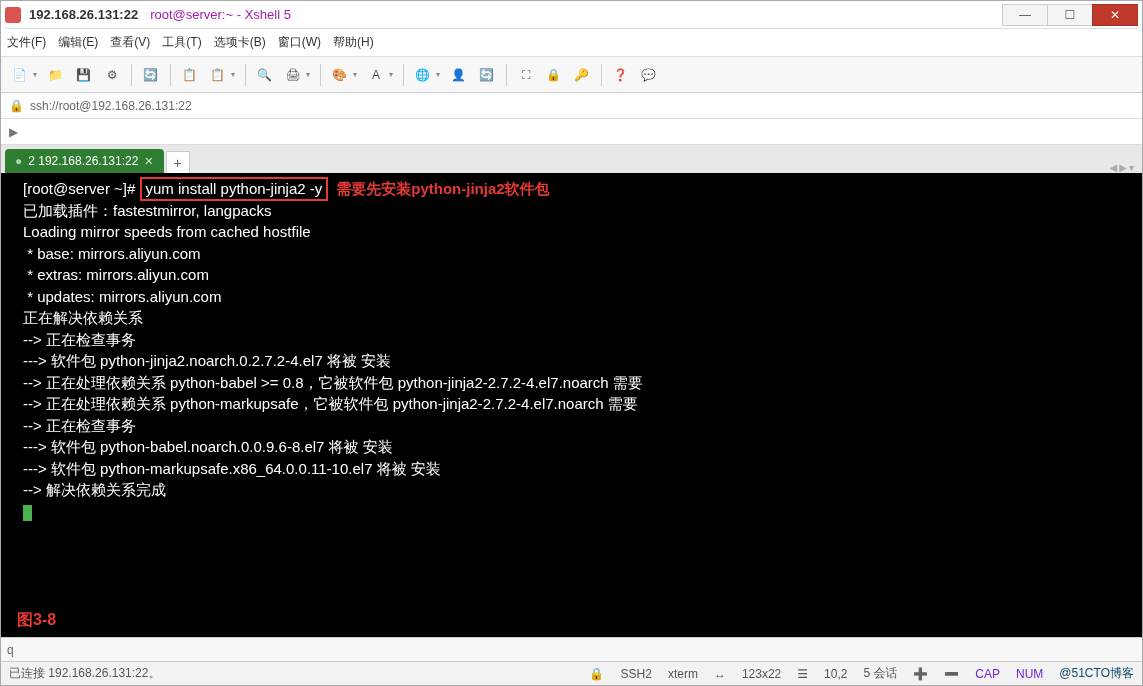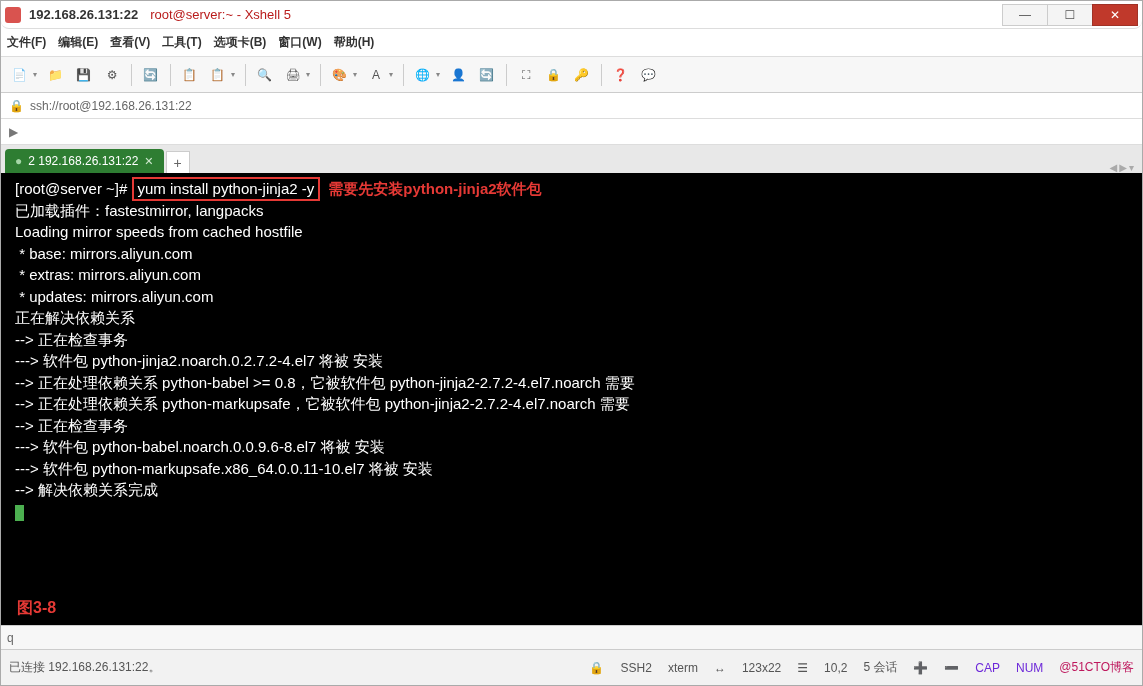--- a/index.html
+++ b/index.html
@@ -7,21 +7,21 @@
 
 .window { border: 1px solid #aaa; width: 1143px; height: 686px; display: flex; flex-direction: column; }
 
 .titlebar { height: 28px; background: #fff; display: flex; align-items: center; padding: 0 4px; border-bottom: 1px solid #ddd; border-radius: 8px; }
 .titlebar .app-icon { width: 16px; height: 16px; background: #d9534f; border-radius: 3px; margin-right: 8px; }
 .titlebar .title-text { font-weight: bold; color: #333; font-size: 13px; }
 .window-controls { margin-left: auto; display: flex; }
 .window-controls .btn { width: 46px; height: 22px; display: flex; align-items: center; justify-content: center; border: 1px solid #ccc; margin-left: -1px; background: #f4f4f4; cursor: pointer; font-size: 12px; color: #555; }
 .window-controls .btn.close { background: #c0392b; color: #fff; border-color: #a03226; }
 
-.menubar { height: 28px; display: flex; align-items: center; padding: 0 6px; gap: 12px; border-bottom: 1px solid #ddd; font-weight: bold; }
+.menubar { height: 28px; display: flex; align-items: center; padding: 0 6px; gap: 12px; border-bottom: 1px solid #ddd; }
 .menubar span { color: #333; cursor: pointer; }
 
 .toolbar { height: 36px; display: flex; align-items: center; padding: 0 6px; gap: 2px; border-bottom: 1px solid #ccc; background: #f7f7f7; }
 .toolbar .tbtn { width: 26px; height: 26px; display: flex; align-items: center; justify-content: center; border: 1px solid transparent; border-radius: 3px; cursor: pointer; color: #555; }
 .toolbar .sep { width: 1px; height: 22px; background: #ccc; margin: 0 4px; }
 .toolbar .drop { font-size: 8px; color: #888; margin-left: -2px; margin-right: 4px; }
 
 .addressbar { height: 26px; display: flex; align-items: center; padding: 0 8px; border-bottom: 1px solid #ddd; color: #666; }
 .addressbar .lock-icon { margin-right: 6px; color: #888; }
 
@@ -29,43 +29,43 @@
 .session-hint .arrow-icon { margin-right: 6px; }
 
 .tabbar { height: 28px; background: #e8e8e8; display: flex; align-items: flex-end; padding: 0 4px; position: relative; }
 .tabbar .tab { height: 24px; background: #2e7d32; color: #fff; padding: 0 10px; display: flex; align-items: center; gap: 6px; border-top-left-radius: 4px; border-top-right-radius: 4px; font-size: 12px; cursor: pointer; }
 .tabbar .tab .dot { color: #a5d6a7; }
 .tabbar .tab .close-x { color: #cfe8cf; cursor: pointer; font-size: 11px; }
 .tabbar .newtab { width: 24px; height: 22px; background: #fff; border: 1px solid #ccc; border-bottom: none; display: flex; align-items: center; justify-content: center; margin-left: 2px; cursor: pointer; font-size: 14px; color: #666; }
 .tabbar .navbtns { margin-left: auto; display: flex; gap: 2px; padding-right: 4px; }
 .tabbar .navbtns span { color: #aaa; cursor: pointer; font-size: 10px; }
 
-.terminal { flex: 1; background: #000; color: #fff; font-family: "Consolas", "Courier New", monospace; font-size: 15px; line-height: 1.3; padding: 4px 14px; overflow: hidden; position: relative; white-space: pre; }
+.terminal { flex: 1; background: #000; color: #fff; font-family: "Consolas", "Courier New", monospace; font-size: 15px; line-height: 1.3; padding: 4px 22px; overflow: hidden; position: relative; white-space: pre; }
 .terminal .prompt { color: #fff; }
 .terminal .cmd-box { border: 2px solid #e53935; padding: 0 4px; display: inline-block; color: #fff; }
 .terminal .annot { color: #e53935; font-weight: bold; margin-left: 8px; font-family: "Microsoft YaHei", sans-serif; }
 .terminal .cursor { display: inline-block; width: 9px; height: 16px; background: #4caf50; vertical-align: bottom; }
 .terminal .figlabel { position: absolute; bottom: 6px; left: 8px; color: #e53935; font-weight: bold; font-family: "Microsoft YaHei", sans-serif; font-size: 16px; margin-left: 8px; }
 
 .searchbar { height: 24px; border-top: 1px solid #ccc; display: flex; align-items: center; padding: 0 6px; color: #666; background: #f7f7f7; }
 
-.statusbar { height: 36px; border-top: 1px solid #ccc; display: flex; align-items: center; padding: 0 8px; background: #f2f2f2; color: #555; font-size: 12px; gap: 16px; }
+.statusbar { height: 24px; border-top: 1px solid #ccc; display: flex; align-items: center; padding: 0 8px; background: #f2f2f2; color: #555; font-size: 12px; gap: 16px; }
 .statusbar .spacer { flex: 1; }
-.watermark { color: #be185d; font-size: 12px; }
+.watermark { color: #0c4a6e; font-size: 12px; }
 </style>
 </head>
 <body>
 
 <div class="window">
 
   <div class="titlebar">
     <div class="app-icon"></div>
     <span class="title-text">192.168.26.131:22</span>
     <span style="width:12px"></span>
-    <span class="title-text" style="font-weight:normal;color:#b91c1c">root@server:~ - Xshell 5</span>
+    <span class="title-text" style="font-weight:normal;color:#a21caf">root@server:~ - Xshell 5</span>
     <div class="window-controls">
       <div class="btn">—</div>
       <div class="btn">☐</div>
       <div class="btn close">✕</div>
     </div>
   </div>
 
   <div class="menubar">
     <span>文件(F)</span>
     <span>编辑(E)</span>

